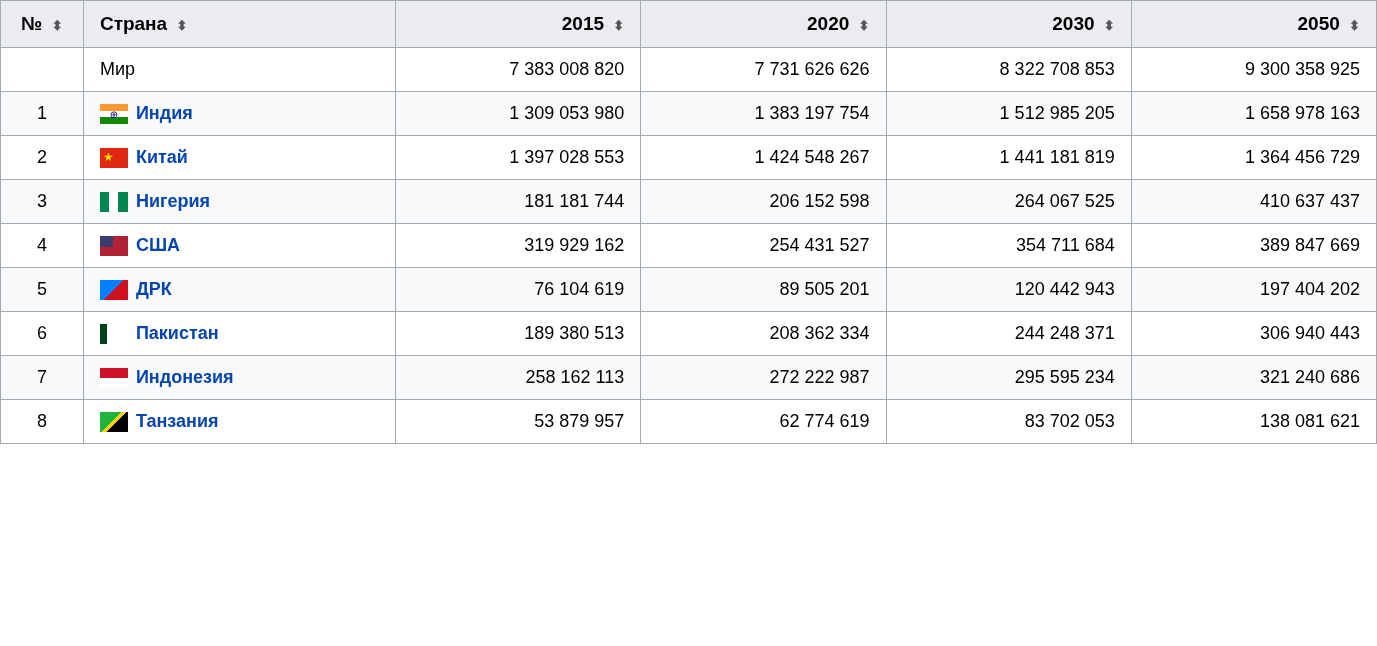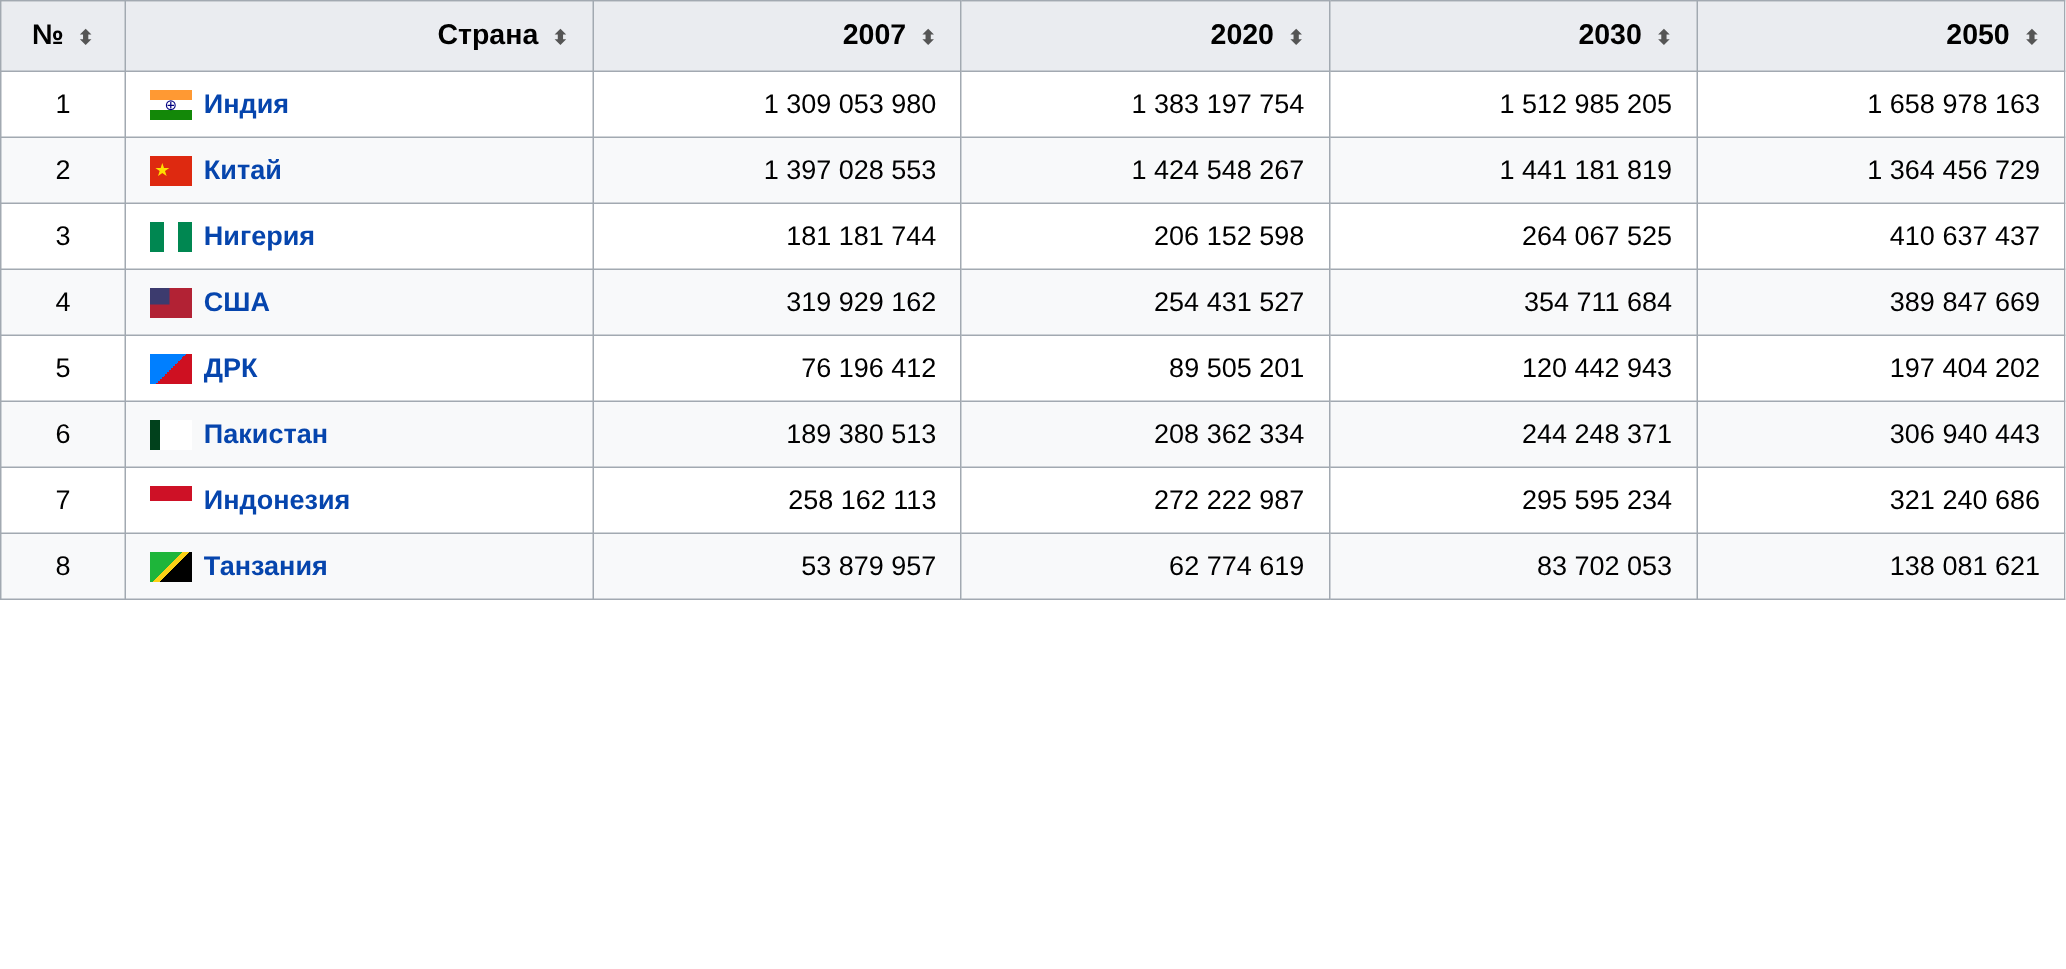--- a/index.html
+++ b/index.html
@@ -42,21 +42,21 @@
       padding: 11px 16px;
       border: 1px solid #a2a9b1;
       color: #000;
       font-size: 18px;
     }
     .col-num {
       text-align: center;
       width: 70px;
     }
     .col-country {
-      text-align: right;
+      text-align: left;
       width: 280px;
     }
     .col-data {
       text-align: right;
       width: 220px;
     }
     tbody tr:nth-child(even) {
       background: #f8f9fa;
     }
     tbody tr:nth-child(odd) {
@@ -101,38 +101,46 @@
       <tr>
         <th class="col-num">
           <span>№</span>
           <span class="sort-icon">⬍</span>
         </th>
         <th class="col-country">
           <span>Страна</span>
           <span class="sort-icon">⬍</span>
         </th>
         <th class="col-data">
-          <span>2007</span>
+          <span>2015</span>
           <span class="sort-icon">⬍</span>
         </th>
         <th class="col-data">
           <span>2020</span>
           <span class="sort-icon">⬍</span>
         </th>
         <th class="col-data">
           <span>2030</span>
           <span class="sort-icon">⬍</span>
         </th>
         <th class="col-data">
           <span>2050</span>
           <span class="sort-icon">⬍</span>
         </th>
       </tr>
     </thead>
     <tbody id="table-body">
+    <tr class="world-row">
+    <td class="col-num"></td>
+    <td class="col-country">Мир</td>
+    <td class="col-data">7 383 008 820</td>
+    <td class="col-data">7 731 626 626</td>
+    <td class="col-data">8 322 708 853</td>
+    <td class="col-data">9 300 358 925</td>
+  </tr>
         <tr>
       <td class="col-num">1</td>
       <td class="col-country">
         <div class="country-cell">
           <span class="flag flag-india"></span>
           <a class="country-link" href="#">Индия</a>
         </div>
       </td>
       <td class="col-data">1 309 053 980</td>
       <td class="col-data">1 383 197 754</td>
@@ -179,21 +187,21 @@
       <td class="col-data">389 847 669</td>
     </tr>
         <tr>
       <td class="col-num">5</td>
       <td class="col-country">
         <div class="country-cell">
           <span class="flag flag-drc"></span>
           <a class="country-link" href="#">ДРК</a>
         </div>
       </td>
-      <td class="col-data">76 196 412</td>
+      <td class="col-data">76 104 619</td>
       <td class="col-data">89 505 201</td>
       <td class="col-data">120 442 943</td>
       <td class="col-data">197 404 202</td>
     </tr>
         <tr>
       <td class="col-num">6</td>
       <td class="col-country">
         <div class="country-cell">
           <span class="flag flag-pakistan"></span>
           <a class="country-link" href="#">Пакистан</a>

